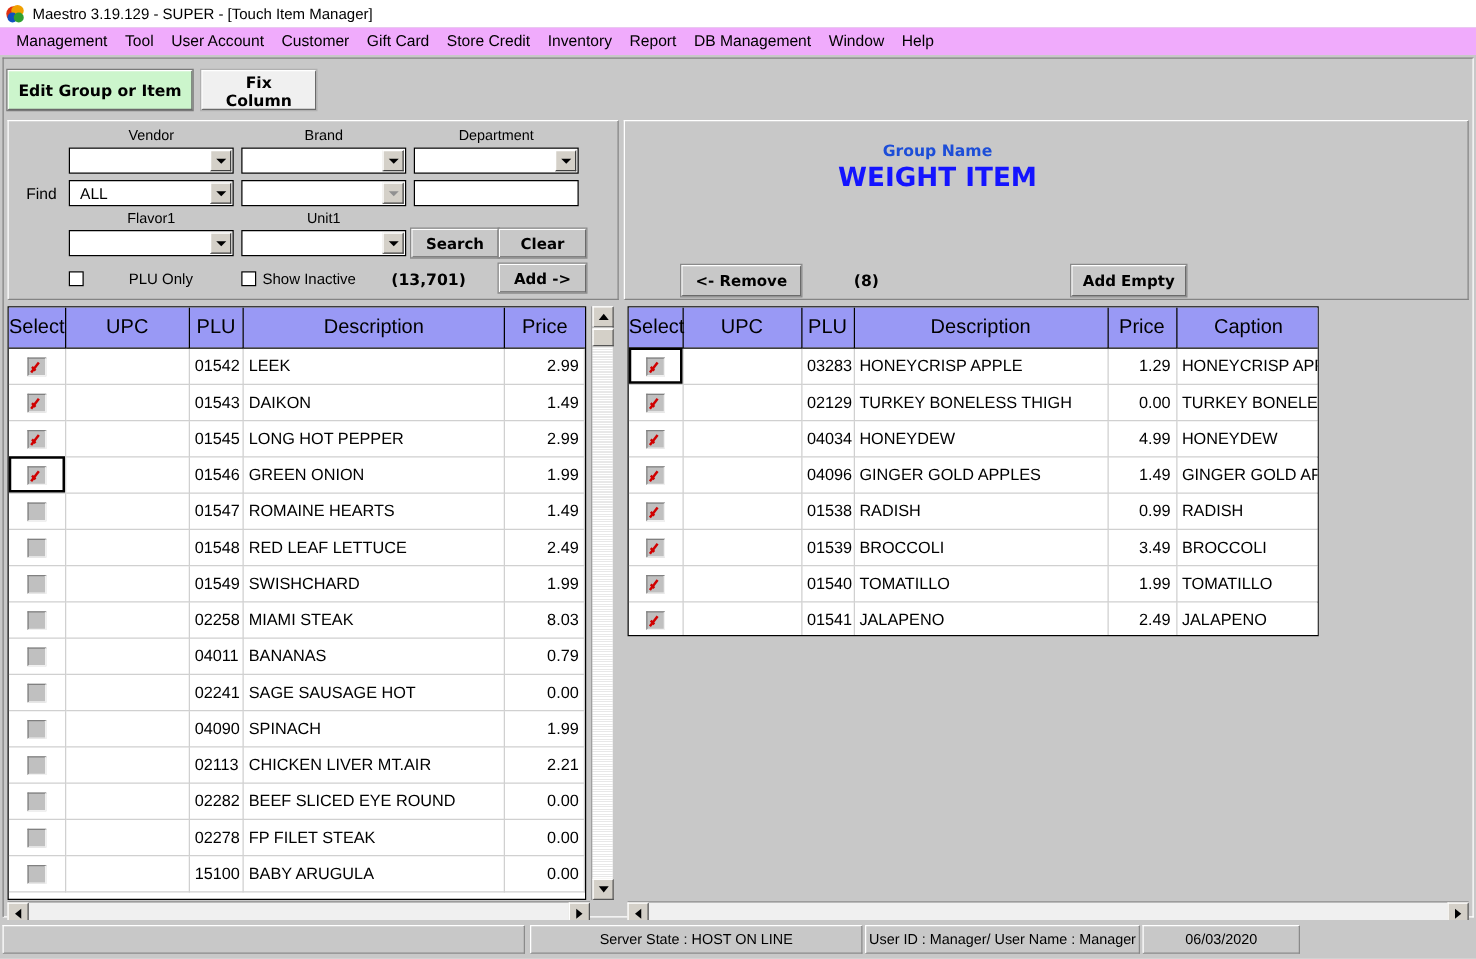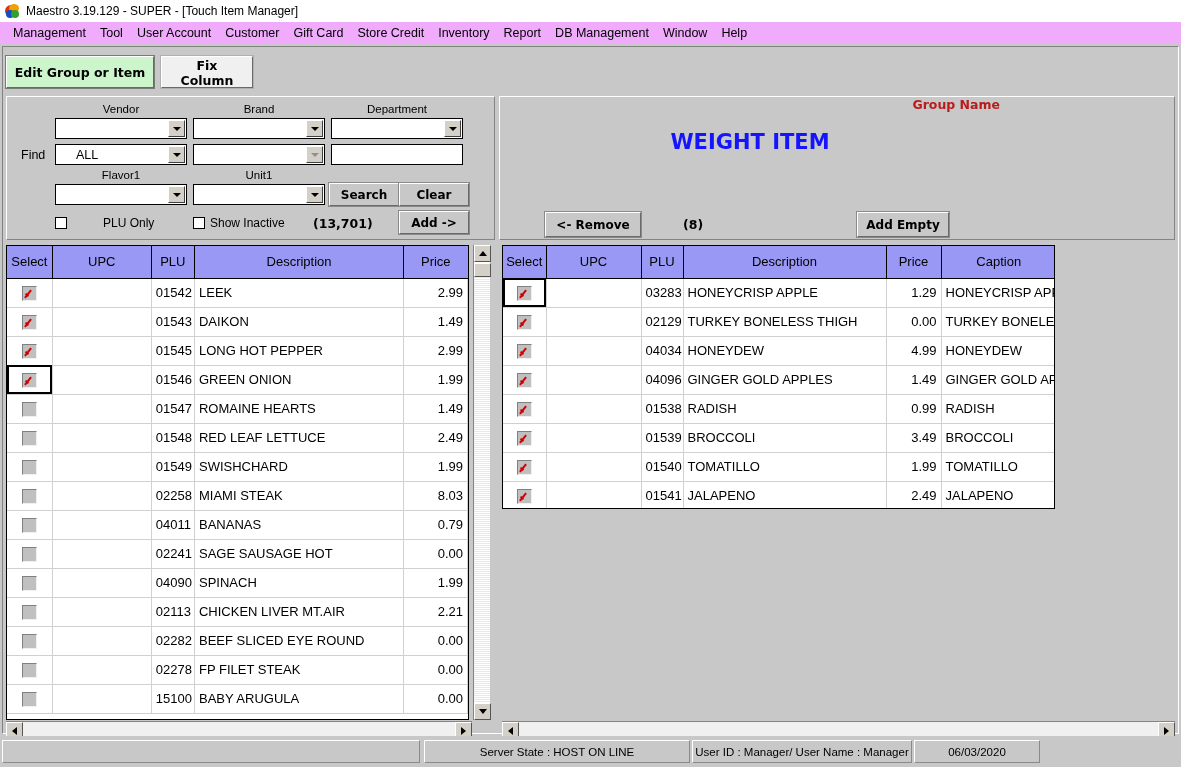--- a/index.html
+++ b/index.html
@@ -85,21 +85,21 @@
     background: #c8c8c8;
     border-top: 1px solid #ffffff; border-left: 1px solid #ffffff;
     border-right: 1px solid #848484; border-bottom: 1px solid #848484;
   }
   .fld-label {
     position: absolute; font-size: 11.5px; color: #000; text-align: center;
   }
   .combo {
     position: absolute; height: 21px; background: #ffffff;
     border: 1px solid #000; display: flex; align-items: center;
-    font-size: 12.5px; color: #000; padding-left: 20px;
+    font-size: 12.5px; color: #000; padding-left: 8px;
   }
   .combo .arrowbtn {
     position: absolute; right: 1px; top: 1px; width: 17px; height: 17px;
     background: #d4d0c8;
     border-top: 1px solid #ffffff; border-left: 1px solid #ffffff;
     border-right: 1px solid #404040; border-bottom: 1px solid #404040;
     display: flex; align-items: center; justify-content: center;
   }
   .combo .arrowbtn i {
     display: block; width: 0; height: 0;
@@ -136,42 +136,42 @@
   }
 
   
   .grouppanel {
     position: absolute; left: 496px; top: 49px; width: 676px; height: 144px;
     background: #c8c8c8;
     border-top: 1px solid #ffffff; border-left: 1px solid #ffffff;
     border-right: 1px solid #848484; border-bottom: 1px solid #848484;
   }
   .grp-label {
-    position: absolute; left: 0; top: 0; width: 500px; text-align: right;
+    position: absolute; left: 0; top: 16px; width: 500px; text-align: center;
     font-family: "DejaVu Sans", sans-serif;
-    font-size: 12.5px; font-weight: bold; color: #b91c1c;
+    font-size: 12.5px; font-weight: bold; color: #1d4ed8;
   }
   .grp-name {
     position: absolute; left: 0; top: 33px; width: 500px; text-align: center;
     font-family: "DejaVu Sans", sans-serif;
     font-size: 21px; font-weight: bold; color: #1414ff;
   }
   .grp-count {
     position: absolute; font-family: "DejaVu Sans", sans-serif;
     font-size: 12.5px; font-weight: bold; color: #000;
   }
   .grid {
     position: absolute; background: #ffffff;
     border: 1px solid #000;
     overflow: hidden;
   }
   table.g { border-collapse: collapse; table-layout: fixed; width: 100%; }
   table.g th {
     background: #9999f5; color: #000; font-weight: normal;
-    font-size: 13px; height: 32px;
+    font-size: 16px; height: 32px;
     border-right: 1px solid #000; border-bottom: 1px solid #000;
     text-align: center; padding: 0;
   }
   table.g th:last-child { border-right: none; }
   table.g td {
     height: 29px; font-size: 13px; color: #000;
     border-right: 1px solid #d0d0d0; border-bottom: 1px solid #d0d0d0;
     padding: 0 4px; background: #ffffff; white-space: nowrap; overflow: hidden;
   }
   td.c-select { text-align: center; padding: 0; }

